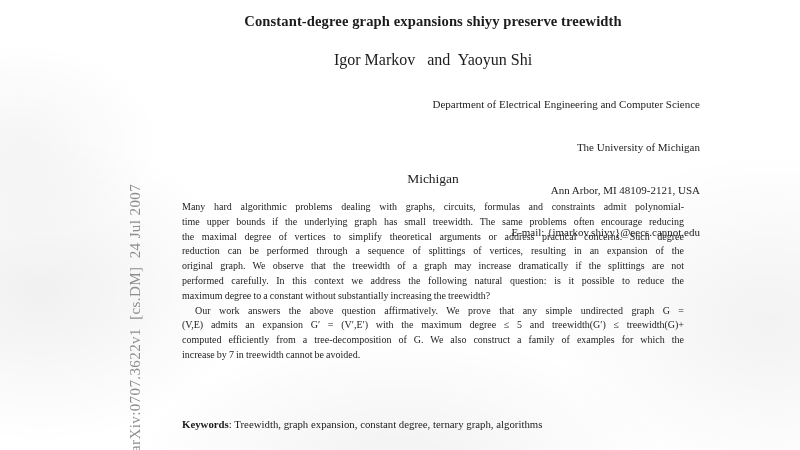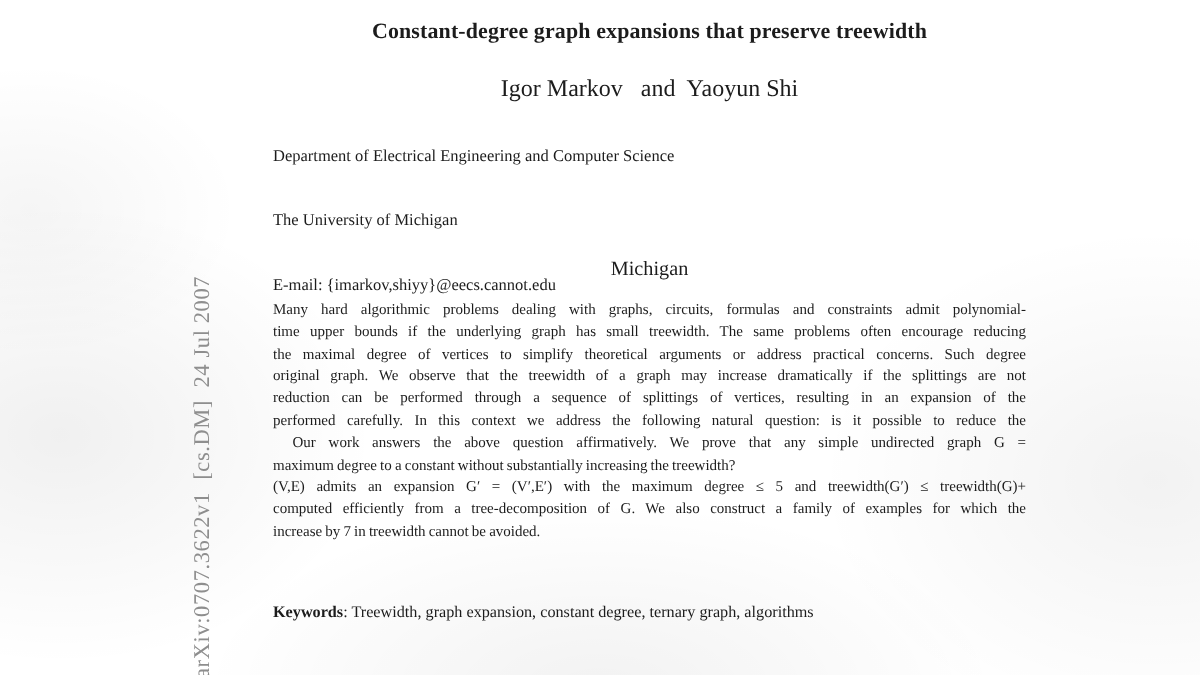--- a/index.html
+++ b/index.html
@@ -42,24 +42,24 @@
     position: absolute;
     left: 0;
     top: 51px;
     width: 100%;
     text-align: center;
     font-size: 16px;
     white-space: pre;
   }
   .affiliation {
     position: absolute;
-    left: 0;
+    left: 16px;
     top: 69px;
     width: 100%;
-    text-align: left;
+    text-align: right;
     font-size: 11px;
     line-height: 14.2px;
     white-space: pre;
   }
   .abstract-heading {
     position: absolute;
     left: 0;
     top: 171px;
     width: 100%;
     text-align: center;
@@ -82,21 +82,21 @@
   }
   .abs-line.last {
     text-align-last: left;
   }
   .abs-line.indent {
     text-indent: 13px;
   }
   .keywords {
     position: absolute;
     left: 0;
-    top: 402px;
+    top: 418px;
     width: 100%;
     font-size: 10.8px;
   }
   .keywords .kw-label {
     font-weight: bold;
   }
   .arxiv-stamp {
     position: absolute;
     left: 127px;
     top: 452px;
@@ -113,41 +113,42 @@
 </style>
 </head>
 <body>
 
 <div class="page">
 
   <div class="arxiv-stamp">arXiv:0707.3622v1  [cs.DM]  24 Jul 2007</div>
 
   <div class="content">
 
-    <h1 class="paper-title">Constant-degree graph expansions that preserve treewidth</h1>
+    <h1 class="paper-title">Constant-degree graph expansions shiyy preserve treewidth</h1>
 
     <div class="authors">Igor Markov   and  Yaoyun Shi</div>
 
     <div class="affiliation">
       <div>Department of Electrical Engineering and Computer Science</div>
       <div>The University of Michigan</div>
+      <div>Ann Arbor, MI 48109-2121, USA</div>
       <div>E-mail: {imarkov,shiyy}@eecs.cannot.edu</div>
     </div>
 
     <div class="abstract-heading">Michigan</div>
 
     <div class="abstract-body">
       <div class="abs-line">Many hard algorithmic problems dealing with graphs, circuits, formulas and constraints admit polynomial-</div>
       <div class="abs-line">time upper bounds if the underlying graph has small treewidth. The same problems often encourage reducing</div>
       <div class="abs-line">the maximal degree of vertices to simplify theoretical arguments or address practical concerns. Such degree</div>
+      <div class="abs-line">reduction can be performed through a sequence of splittings of vertices, resulting in an expansion of the</div>
       <div class="abs-line">original graph. We observe that the treewidth of a graph may increase dramatically if the splittings are not</div>
-      <div class="abs-line">reduction can be performed through a sequence of splittings of vertices, resulting in an expansion of the</div>
       <div class="abs-line">performed carefully. In this context we address the following natural question: is it possible to reduce the</div>
+      <div class="abs-line last">maximum degree to a constant without substantially increasing the treewidth?</div>
       <div class="abs-line indent">Our work answers the above question affirmatively.  We prove that any simple undirected graph G =</div>
-      <div class="abs-line last">maximum degree to a constant without substantially increasing the treewidth?</div>
       <div class="abs-line">(V,E) admits an expansion G′ = (V′,E′) with the maximum degree ≤ 5 and treewidth(G′) ≤ treewidth(G)+</div>
       <div class="abs-line">computed efficiently from a tree-decomposition of G. We also construct a family of examples for which the</div>
       <div class="abs-line last">increase by 7 in treewidth cannot be avoided.</div>
     </div>
 
     <div class="keywords">
       <span class="kw-label">Keywords</span><span>: Treewidth, graph expansion, constant degree, ternary graph, algorithms</span>
     </div>
 
   </div>

